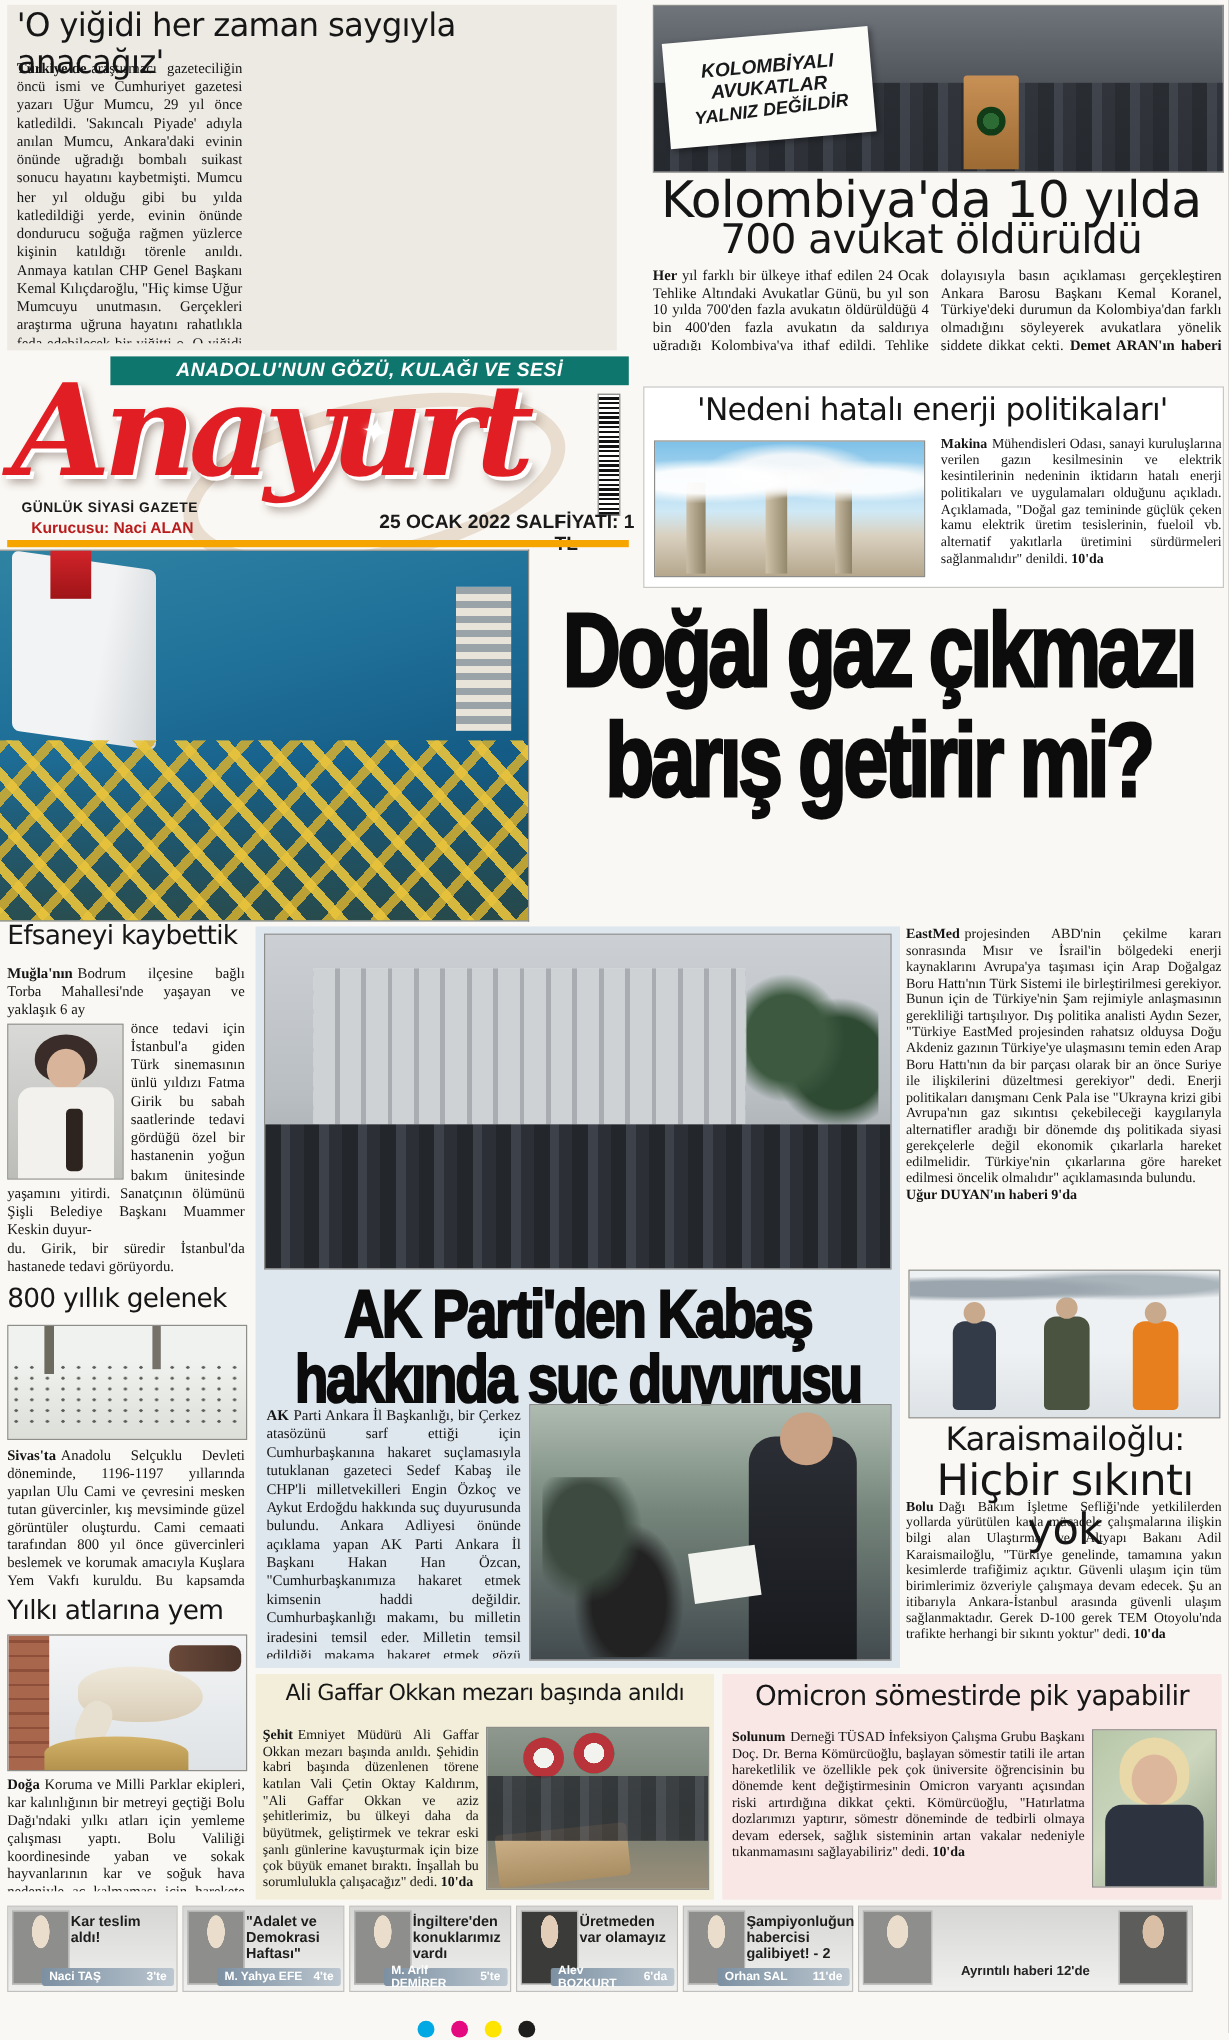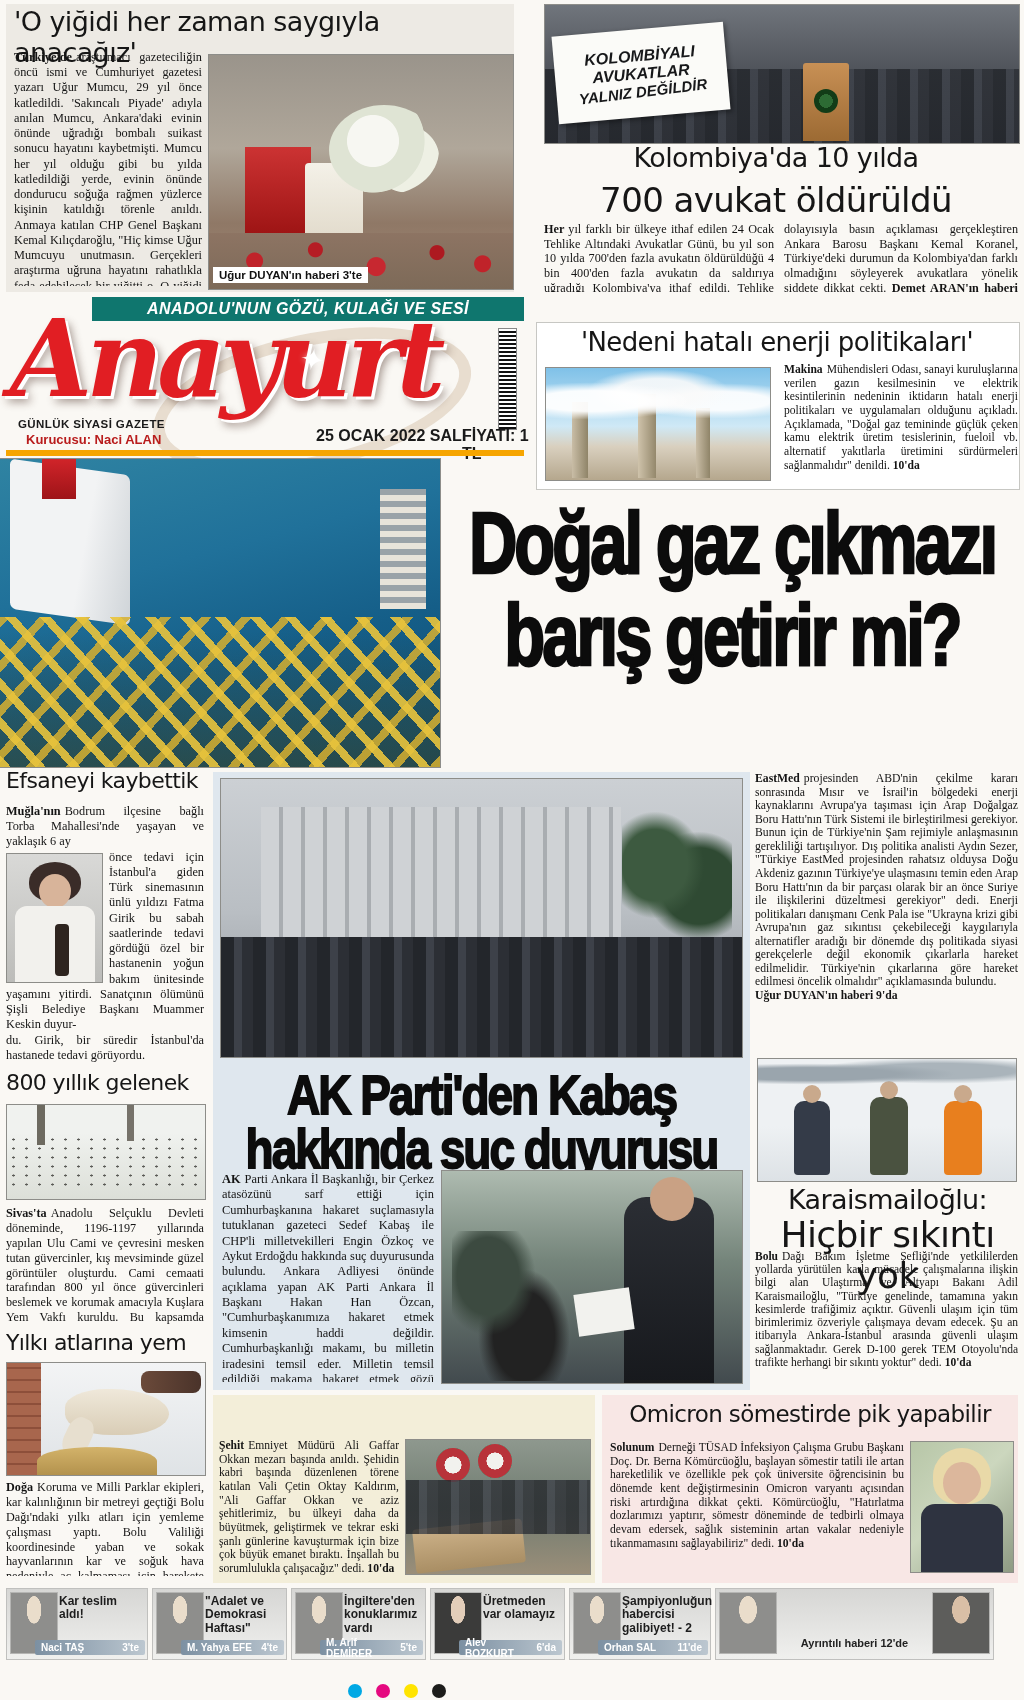--- a/index.html
+++ b/index.html
@@ -37,55 +37,39 @@
 </style>
 </head>
 <body>
 
 <div id="paper">
 
   <section class="abs" style="left:6px;top:4px;width:508px;height:288px;background:#edeae4;">
     <h1 class="geo" style="position:absolute;left:8px;top:2px;width:496px;font-size:27px;margin:0;font-weight:400;">'O yiğidi her zaman saygıyla anacağız'</h1>
     <p class="bodytxt" style="position:absolute;left:8px;top:46px;width:188px;height:236px;margin:0;
          font-size:12.3px;line-height:1.24;overflow:hidden;"><b class="lead">Türkiye'de</b><span>araştırmacı gazeteciliğin öncü ismi ve Cumhuriyet gazetesi yazarı Uğur Mumcu, 29 yıl önce katledildi. 'Sakıncalı Piyade' adıyla anılan Mumcu, Ankara'daki evinin önünde uğradığı bombalı suikast sonucu hayatını kaybetmişti. Mumcu her yıl olduğu gibi bu yılda katledildiği yerde, evinin önünde dondurucu soğuğa rağmen yüzlerce kişinin katıldığı törenle anıldı. Anmaya katılan CHP Genel Başkanı Kemal Kılıçdaroğlu, "Hiç kimse Uğur Mumcuyu unutmasın. Gerçekleri araştırma uğruna hayatını rahatlıkla feda edebilecek bir yiğitti o. O yiğidi her zaman anacağız." dedi.</span></p>
-    <div class="photo" style="left:202px;top:50px;width:304px;height:234px;
-         background:linear-gradient(180deg,#9a948b 0%,#b0a79a 40%,#8f7866 72%,#a28876 100%);">
-      <div class="abs" style="left:36px;top:92px;width:66px;height:96px;background:linear-gradient(#c33,#911);"></div>
-      <div class="abs" style="left:96px;top:108px;width:58px;height:96px;background:linear-gradient(#f4f1e8,#ddd5c4);border-radius:4px;"></div>
-      <div class="abs" style="left:120px;top:50px;width:110px;height:90px;border-radius:50%;
-           background:radial-gradient(circle at 40% 40%,#f7f7f2 0 30%,#dfe4d4 31% 60%,transparent 61%),
-           radial-gradient(circle at 70% 60%,#eef0e4 0 35%,transparent 36%);"></div>
-      <div class="abs" style="left:0;bottom:0;width:100%;height:56px;
-           background:radial-gradient(circle at 15% 50%,#c0232a 0 8px,transparent 9px),
-           radial-gradient(circle at 35% 30%,#b51d24 0 7px,transparent 8px),
-           radial-gradient(circle at 55% 60%,#c72830 0 9px,transparent 10px),
-           radial-gradient(circle at 75% 35%,#ad1920 0 7px,transparent 8px),
-           radial-gradient(circle at 90% 55%,#c0232a 0 8px,transparent 9px),
-           linear-gradient(#8d7463,#7d6a58);"></div>
-      <div class="cap" style="left:4px;bottom:6px;">Uğur DUYAN'ın haberi 3'te</div>
-    </div>
   </section>
 
   <section class="abs" style="left:532px;top:0;width:488px;height:294px;">
     <div class="photo" style="left:12px;top:4px;width:474px;height:138px;
          background:linear-gradient(180deg,#70757c 0%,#4a4e55 55%,#343840 100%);">
       <div class="crowd" style="height:74px;opacity:.85;"></div>
       <div class="abs band" style="left:10px;top:24px;width:172px;height:88px;background:#fbfbf8;
            transform:rotate(-5deg);box-shadow:2px 2px 5px rgba(0,0,0,.4);flex-direction:column;">
         <span style="font:700 italic 16px 'Liberation Sans',sans-serif;color:#17181a;">KOLOMBİYALI</span>
         <span style="font:700 italic 16px 'Liberation Sans',sans-serif;color:#17181a;">AVUKATLAR</span>
         <span style="font:700 italic 15px 'Liberation Sans',sans-serif;color:#17181a;transform:rotate(-2deg);">YALNIZ DEĞİLDİR</span>
       </div>
       <div class="abs" style="left:258px;top:58px;width:46px;height:78px;
            background:linear-gradient(#c89055,#9c6a33);border-radius:3px 3px 0 0;">
         <div class="abs" style="left:11px;top:26px;width:24px;height:24px;border-radius:50%;
              background:radial-gradient(#2d6b34 0 40%,#123c17 41% 100%);"></div>
       </div>
     </div>
-    <h1 class="geo hline" style="position:absolute;left:0;top:142px;width:488px;font-size:27px;margin:0;">Kolombiya'da 10 yılda</h1>
+    <h1 class="geo hline" style="position:absolute;left:0;top:142px;width:488px;font-size:42px;margin:0;">Kolombiya'da 10 yılda</h1>
     <h1 class="geo hline" style="position:absolute;left:0;top:180px;width:488px;font-size:34px;margin:0;">700 avukat öldürüldü</h1>
     <p class="bodytxt" style="position:absolute;left:12px;top:222px;width:230px;height:70px;margin:0;
          font-size:12.2px;line-height:1.2;overflow:hidden;"><b class="lead">Her</b><span>yıl farklı bir ülkeye ithaf edilen 24 Ocak Tehlike Altındaki Avukatlar Günü, bu yıl son 10 yılda 700'den fazla avukatın öldürüldüğü 4 bin 400'den fazla avukatın da saldırıya uğradığı Kolombiya'ya ithaf edildi. Tehlike Altındaki Avukatlar Günü</span></p>
     <p class="bodytxt" style="position:absolute;left:252px;top:222px;width:234px;height:70px;margin:0;
          font-size:12.2px;line-height:1.2;overflow:hidden;"><span>dolayısıyla basın açıklaması gerçekleştiren Ankara Barosu Başkanı Kemal Koranel, Türkiye'deki durumun da Kolombiya'dan farklı olmadığını söyleyerek avukatlara yönelik şiddete dikkat çekti.</span> <b class="ref">Demet ARAN'ın haberi 10'da</b></p>
   </section>
 
   <header class="abs" style="left:0;top:294px;width:532px;height:164px;">
     <div class="abs band" style="left: 92px; top: 3px; width: 432px; height: 24px; background: #0f766e;">
       <span style="font:700 italic 16px 'Liberation Sans',sans-serif;color:#fff;letter-spacing:.5px;">ANADOLU'NUN GÖZÜ, KULAĞI VE SESİ</span>
@@ -224,20 +208,21 @@
            background:radial-gradient(ellipse at 20% 50%,#9aa5ad 0 30%,transparent 50%),
            radial-gradient(ellipse at 70% 40%,#aab4bb 0 30%,transparent 50%);"></div>
     </div>
     <h2 class="geo hline" style="position:absolute;left:0;top:412px;width:265px;font-size:27px;margin:0;">Karaismailoğlu:</h2>
     <h2 class="geo hline" style="position:absolute;left:0;top:442px;width:265px;font-size:36px;margin:0;">Hiçbir sıkıntı yok</h2>
     <p class="bodytxt" style="position:absolute;left:0;top:478px;width:263px;height:140px;margin:0;
          font-size:11.5px;line-height:1.15;overflow:hidden;"><b class="lead">Bolu</b><span>Dağı Bakım İşletme Şefliği'nde yetkililerden yollarda yürütülen karla mücadele çalışmalarına ilişkin bilgi alan Ulaştırma ve Altyapı Bakanı Adil Karaismailoğlu, "Türkiye genelinde, tamamına yakın kesimlerde trafiğimiz açıktır. Güvenli ulaşım için tüm birimlerimiz özveriyle çalışmaya devam edecek. Şu an itibarıyla Ankara-İstanbul arasında güvenli ulaşım sağlanmaktadır. Gerek D-100 gerek TEM Otoyolu'nda trafikte herhangi bir sıkıntı yoktur" dedi.</span> <b class="ref">10'da</b></p>
   </section>
 
   <section class="abs" style="left: 213px; top: 1395px; width: 382px; height: 188px; background: rgb(243, 238, 217);">
+    <h2 class="geo hline" style="position:absolute;left:0;top:6px;width:382px;font-size:18.5px;margin:0;">Ali Gaffar Okkan mezarı başında anıldı</h2>
     <p class="bodytxt" style="position:absolute;left:6px;top:44px;width:180px;height:138px;margin:0;
          font-size:11.6px;line-height:1.18;overflow:hidden;"><b class="lead">Şehit</b><span>Emniyet Müdürü Ali Gaffar Okkan mezarı başında anıldı. Şehidin kabri başında düzenlenen törene katılan Vali Çetin Oktay Kaldırım, "Ali Gaffar Okkan ve aziz şehitlerimiz, bu ülkeyi daha da büyütmek, geliştirmek ve tekrar eski şanlı günlerine kavuşturmak için bize çok büyük emanet bıraktı. İnşallah bu sorumlulukla çalışacağız" dedi.</span> <b class="ref">10'da</b></p>
     <div class="photo" style="left:192px;top:44px;width:184px;height:134px;
          background:linear-gradient(#8e988e 0%,#707b70 50%,#9a8e79 100%);">
       <div class="abs" style="left:8px;bottom:6px;width:110px;height:44px;transform:rotate(-6deg);
            background:linear-gradient(#cdb289,#a98e64);border-radius:4px;"></div>
       <div class="abs" style="left:30px;top:8px;width:34px;height:34px;border-radius:50%;
            background:radial-gradient(#f2f2ee 0 35%,#b8333a 36% 70%,#2e5b33 71%);"></div>
       <div class="abs" style="left:72px;top:4px;width:34px;height:34px;border-radius:50%;
            background:radial-gradient(#f2f2ee 0 35%,#b8333a 36% 70%,#2e5b33 71%);"></div>

